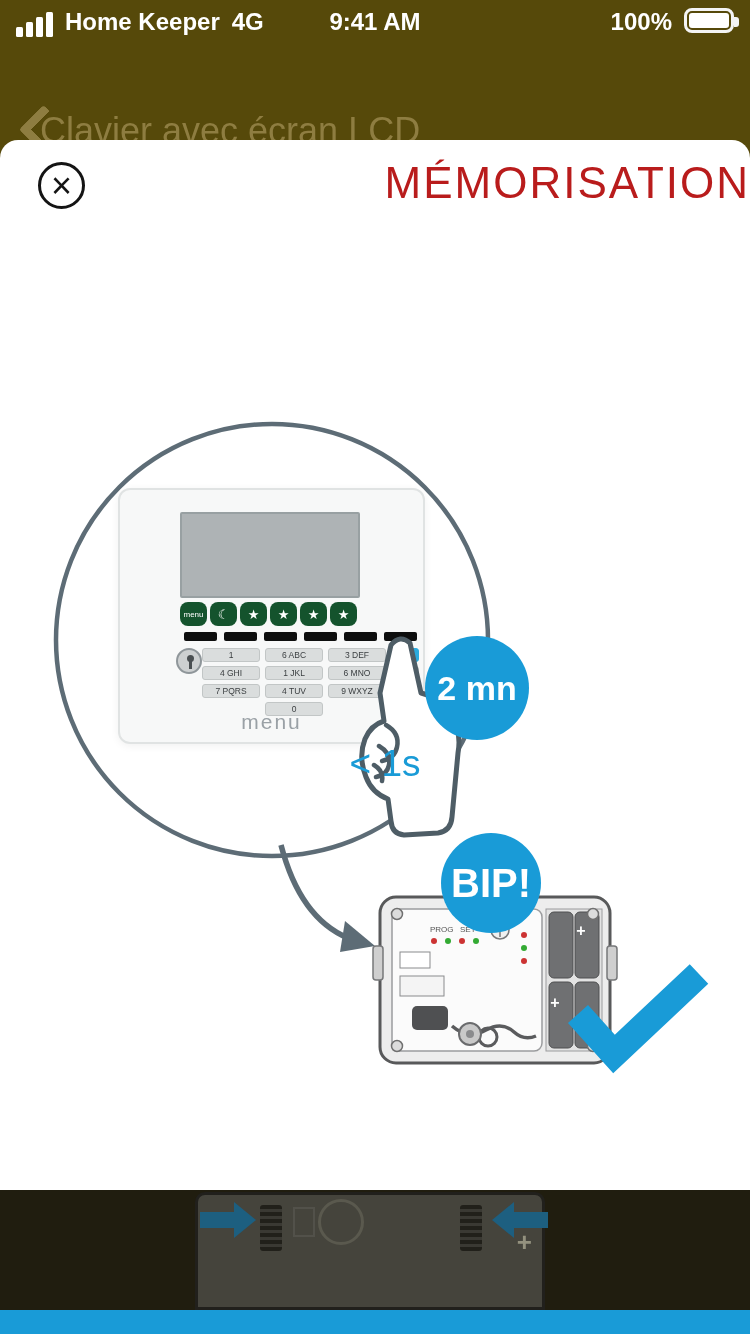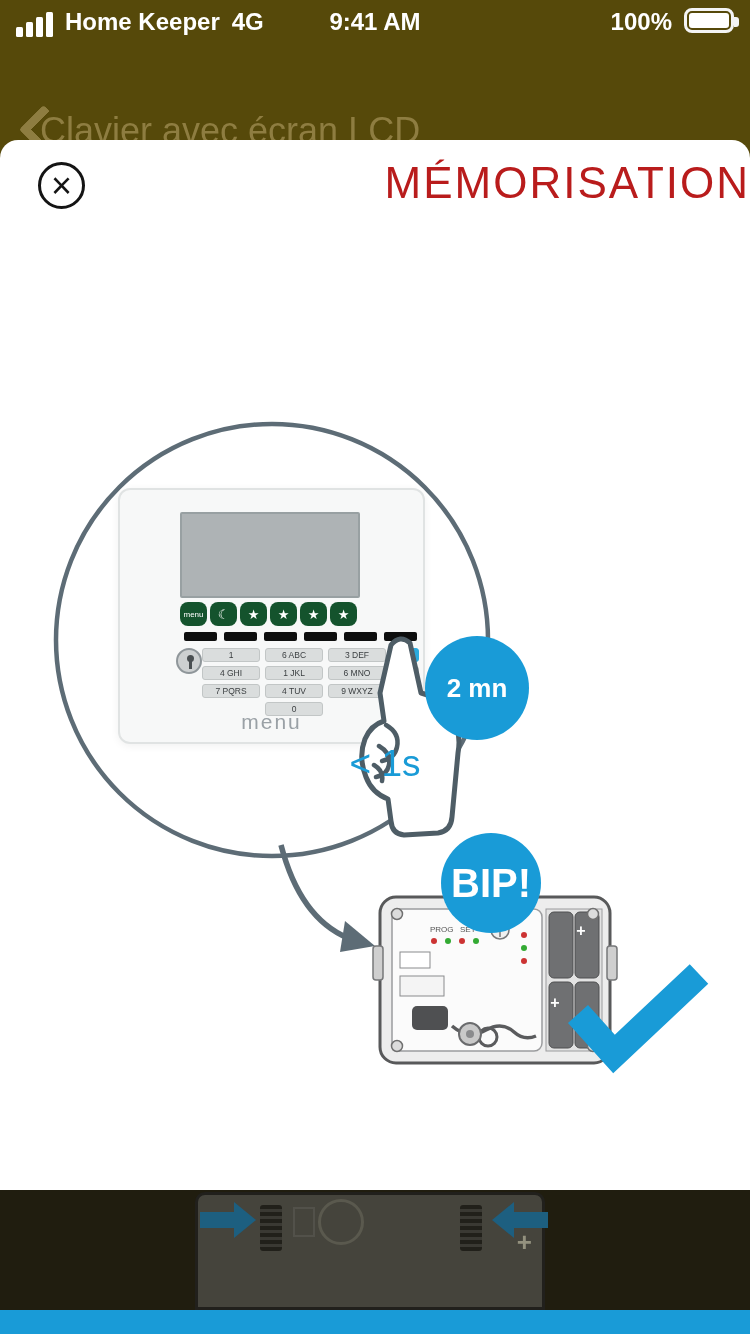--- a/index.html
+++ b/index.html
@@ -59,21 +59,21 @@
   .kp-lock{position:absolute;left:56px;top:158px;width:26px;height:26px;border-radius:50%;
     background:#cdd0d1;border:2px solid #8f969a;box-sizing:border-box;}
   .kp-lock:after{content:"";position:absolute;left:9px;top:5px;width:7px;height:7px;border-radius:50%;background:#4a4f52;}
   .kp-lock:before{content:"";position:absolute;left:11px;top:10px;width:3px;height:9px;background:#4a4f52;}
   .kp-brand{position:absolute;left:0;top:220px;width:100%;text-align:center;font-size:21px;
     color:#9aa1a6;letter-spacing:2px;}
 
   
   .badge{position:absolute;border-radius:50%;background:#199bd7;color:#fff;display:flex;
     align-items:center;justify-content:center;font-weight:bold;z-index:4;}
-  .badge-2mn{left:425px;top:496px;width:104px;height:104px;font-size:26px;}
+  .badge-2mn{left:425px;top:496px;width:104px;height:104px;font-size:34px;}
   .badge-bip{left:441px;top:693px;width:100px;height:100px;font-size:40px;}
   .press-hint{position:absolute;left:325px;top:603px;width:120px;text-align:center;color:#199bd7;
     font-size:37px;z-index:4;}
 
   
   .bottom-bg{position:absolute;left:0;top:1190px;width:750px;height:120px;background:#201d0f;overflow:hidden;}
   .bottom-device{position:absolute;left:195px;top:2px;width:350px;height:118px;background:#45443c;
     border:3px solid #21201c;border-radius:10px 10px 0 0;box-sizing:border-box;}
   .vent{position:absolute;width:22px;height:46px;top:10px;border-radius:3px;
     background:repeating-linear-gradient(180deg,#21201a 0 4px,#3a3933 4px 7px);}

